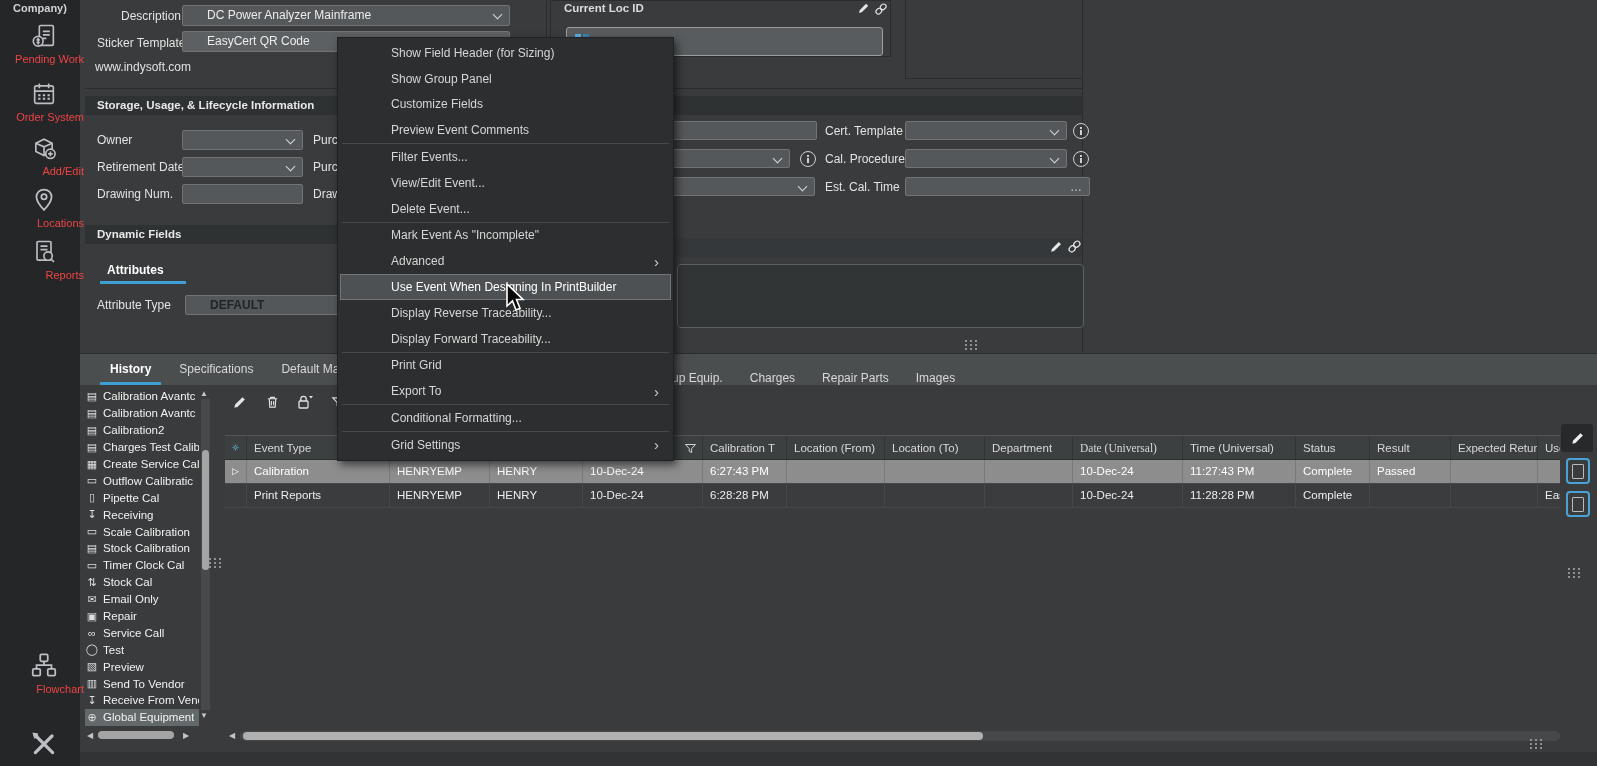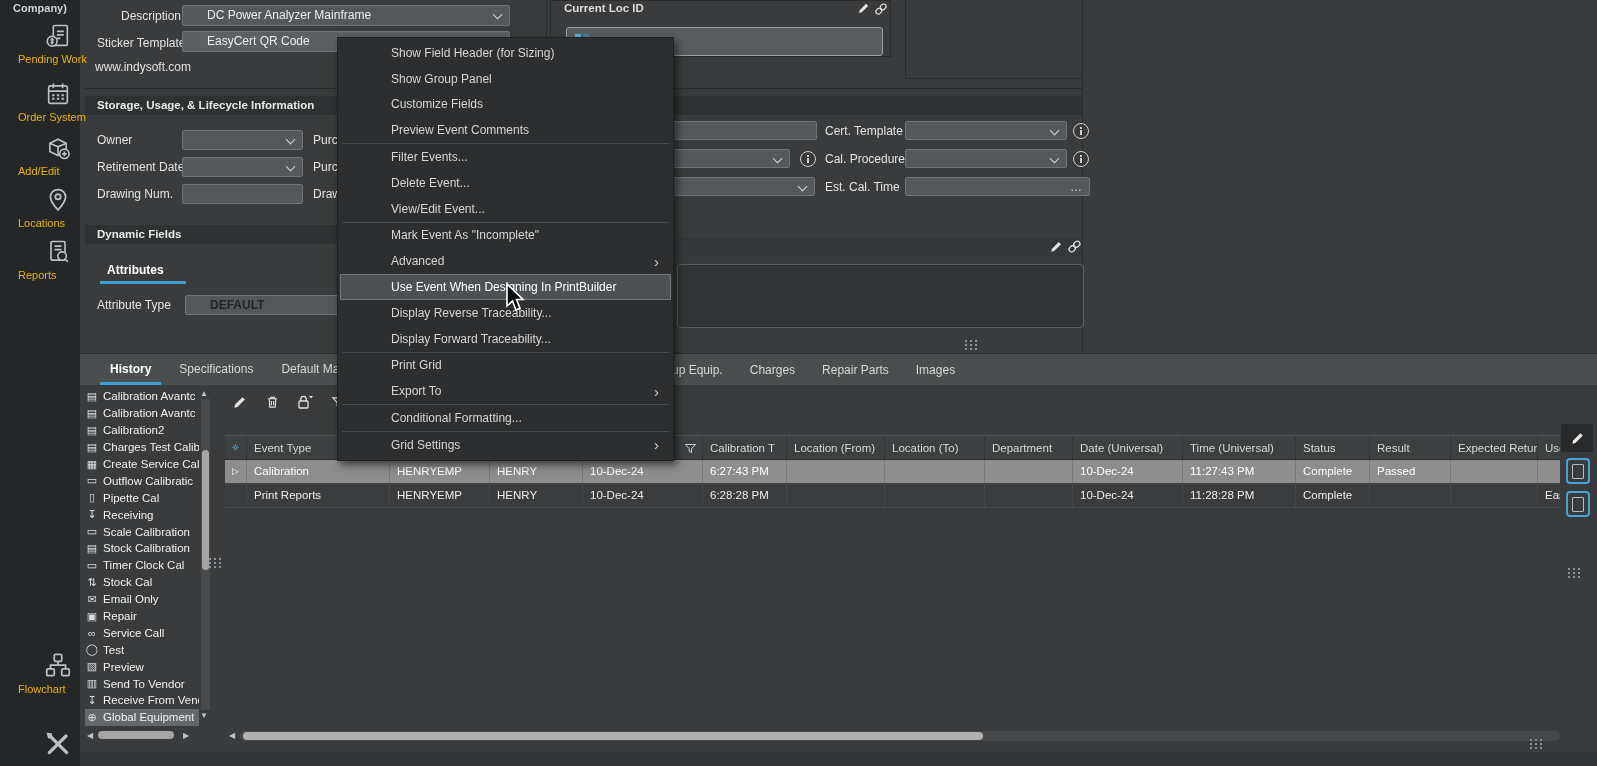--- a/index.html
+++ b/index.html
@@ -3,21 +3,21 @@
 <meta charset="utf-8">
 <style>
   html,body{margin:0;padding:0;background:#2b2b2b;}
   #app{position:relative;width:1597px;height:766px;overflow:hidden;
        font-family:"Liberation Sans",sans-serif;background:#393b3c;color:#e2e2e2;
        -webkit-font-smoothing:antialiased;}
   .abs{position:absolute;}
   
   .sidebar{position:absolute;left:0;top:0;width:80px;height:766px;background:#242628;}
   .sb-company{position:absolute;top:2px;left:0;width:80px;text-align:center;font-size:11px;font-weight:bold;color:#cfd3d6;white-space:nowrap;overflow:hidden;}
-  .sb-item{position:absolute;left:18px;width:80px;text-align:left;color:#eab308;cursor:default;}
+  .sb-item{position:absolute;left:4px;width:80px;text-align:right;color:#ef4444;cursor:default;}
   .sb-item svg{display:block;margin:0 auto;}
   .sb-label{font-size:11px;margin-top:3px;white-space:nowrap;}
   
   .hline,.vline{position:absolute;background:#2a2c2d;}
   .panel-hdr{position:absolute;background:#2f3233;color:#e8e8e8;font-size:11.5px;font-weight:bold;line-height:19px;padding-left:12px;box-sizing:border-box;}
   .lbl{position:absolute;font-size:12px;color:#e3e3e3;white-space:nowrap;}
   .input,.dd{position:absolute;background:#55585a;border:1px solid #707476;border-radius:2px;box-sizing:border-box;font-size:12px;color:#ededed;line-height:18px;padding:0 24px;white-space:nowrap;overflow:hidden;}
   .dd .chev{position:absolute;right:8px;top:5px;width:6px;height:6px;border-right:1.5px solid #d6d9da;border-bottom:1.5px solid #d6d9da;transform:rotate(45deg);}
   .info{position:absolute;width:14px;height:14px;border:1.5px solid #d0d0d0;border-radius:50%;}
   .info::before{content:"";position:absolute;left:6px;top:2.5px;width:2px;height:2px;background:#d0d0d0;}
@@ -29,21 +29,21 @@
   .website{position:absolute;font-size:12px;color:#e0e0e0;}
   .loc-panel{position:absolute;left:550px;top:0;width:341px;height:57px;border:1px solid #2a2c2d;box-sizing:border-box;}
   .loc-title{position:absolute;left:13px;top:1px;font-size:11.5px;font-weight:bold;color:#dcdcdc;}
   .loc-input{position:absolute;left:15px;top:26px;width:315px;height:27px;background:#585c5e;border:1px solid #9b9fa1;border-radius:3px;}
   .loc-chip{position:absolute;top:6px;width:6px;height:6px;background:#57aede;}
   
   .tabbar{position:absolute;left:80px;top:354px;width:1517px;height:31px;background:#4b4e4f;display:flex;align-items:stretch;}
   .tab{position:relative;padding:0 14px;line-height:31px;font-size:12px;color:#d8d8d8;}
   .tab.active{color:#fff;font-weight:bold;}
   .tab.active::after{content:"";position:absolute;left:4px;right:4px;bottom:0;height:3px;background:#3f9fd5;}
-  .rtabs{position:absolute;left:672px;top:354px;height:31px;display:flex;gap:27px;align-items:center;font-size:12px;color:#d8d8d8;}
+  .rtabs{position:absolute;left:672px;top:354px;height:31px;display:flex;gap:27px;align-items:flex-end;font-size:12px;color:#d8d8d8;}
   
   .ev-list{position:absolute;left:85px;top:388px;width:114px;height:339px;overflow:hidden;}
   .ev-item{display:flex;align-items:center;height:16.9px;gap:4px;color:#f1f1f1;}
   .ev-item.sel{background:#63686b;}
   .ev-glyph{width:14px;font-size:11px;color:#dcdfe1;text-align:center;flex:0 0 auto;}
   .ev-label{font-size:11.5px;white-space:nowrap;overflow:hidden;}
   .sc{position:absolute;font-size:8px;color:#c2c5c7;line-height:10px;}
   .sc-track-v{position:absolute;background:#47494a;}
   .sc-thumb{position:absolute;background:#a5a5a5;border-radius:4px;}
   
@@ -452,21 +452,21 @@
         </div>
         <div class="gh-cell" style="width: 98px;">
           <span>Location (From)</span>
         </div>
         <div class="gh-cell" style="width: 100px;">
           <span>Location (To)</span>
         </div>
         <div class="gh-cell" style="width: 88px;">
           <span>Department</span>
         </div>
-        <div class="gh-cell" style="width: 110px;">
+        <div class="gh-cell" style="width: 110px; font-family: Liberation Serif, serif;">
           <span>Date (Universal)</span>
         </div>
         <div class="gh-cell" style="width: 113px;">
           <span>Time (Universal)</span>
         </div>
         <div class="gh-cell" style="width: 74px;">
           <span>Status</span>
         </div>
         <div class="gh-cell" style="width: 81px;">
           <span>Result</span>
@@ -558,26 +558,26 @@
 
       </div>
       <div class="menu-sep"></div>
 
       <div class="mi">
         <span>Filter Events...</span>
 
       </div>
 
       <div class="mi">
+        <span>View/Edit Event...</span>
+
+      </div>
+
+      <div class="mi">
         <span>Delete Event...</span>
-
-      </div>
-
-      <div class="mi">
-        <span>View/Edit Event...</span>
 
       </div>
       <div class="menu-sep"></div>
 
       <div class="mi">
         <span>Mark Event As "Incomplete"</span>
 
       </div>
 
       <div class="mi">

